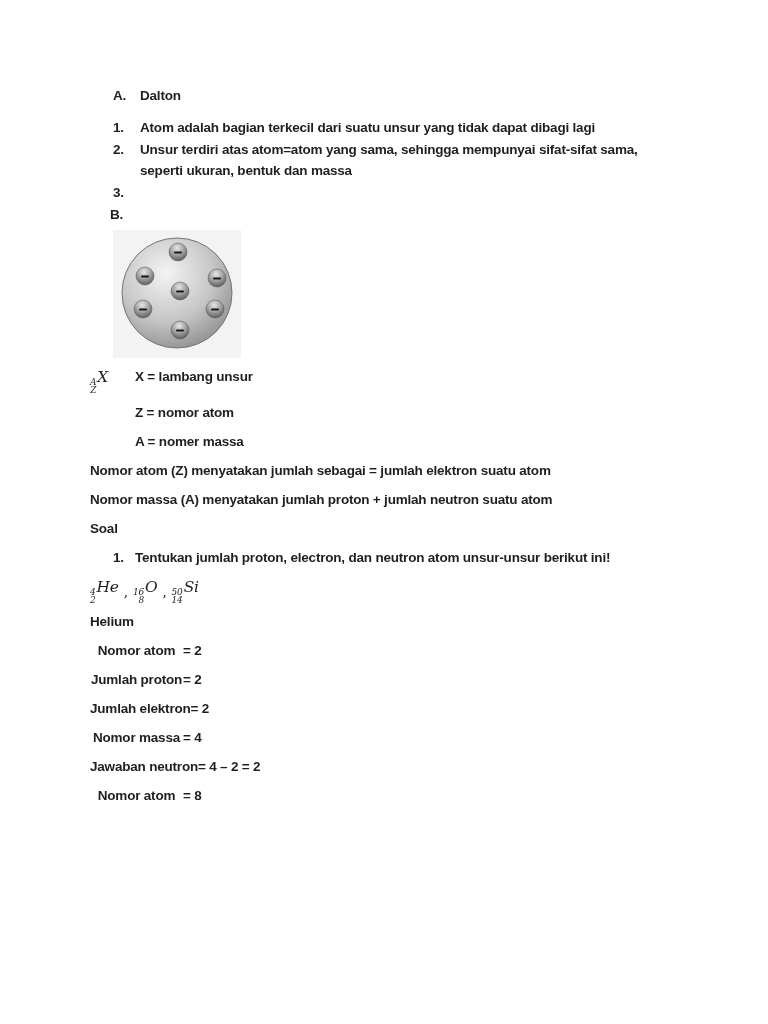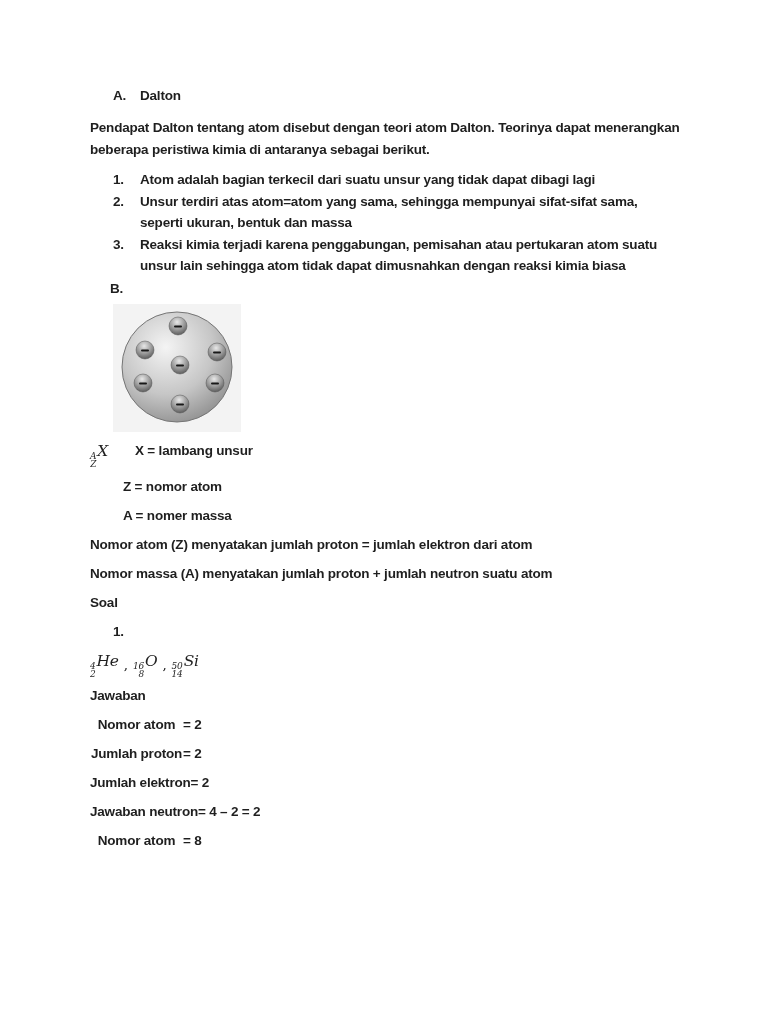--- a/index.html
+++ b/index.html
@@ -64,21 +64,21 @@
   }
   .nuclide .sym { font-size: 15.5px; }
   .notation-row {
     display: flex;
     align-items: flex-start;
     line-height: 20px;
     margin-bottom: 9px;
   }
   .notation-row .nuclide { width: 45px; flex: none; }
   .legend-line {
-    margin-left: 33px;
+    margin-left: 45px;
     line-height: 20px;
     margin-bottom: 9px;
   }
   .line {
     line-height: 20px;
     margin-bottom: 9px;
   }
   .soal-item {
     display: flex;
     margin-left: 23px;
@@ -105,34 +105,32 @@
 </head>
 <body>
 
 <div class="page">
 
   <div class="heading-row">
     <span class="num">A.</span>
     <span>Dalton</span>
   </div>
 
-  <p class="intro">Pendapat Dalton tentang atom disebut dengan teori atom Dalton. Teorinya dapat menerangkan beberapa peristiwa kimia di antaranya sebagai berikut.</p>
 
   <ul class="olist">
     <li class="li-row">
       <span class="li-num">1.</span>
       <span class="li-text">Atom adalah bagian terkecil dari suatu unsur yang tidak dapat dibagi lagi</span>
     </li>
     <li class="li-row">
       <span class="li-num">2.</span>
       <span class="li-text">Unsur terdiri atas atom=atom yang sama, sehingga mempunyai sifat-sifat sama, seperti ukuran, bentuk dan massa</span>
     </li>
     <li class="li-row">
       <span class="li-num">3.</span>
-      <span class="li-text">Reaksi kimia terjadi karena penggabungan, pemisahan atau pertukaran atom suatu unsur lain sehingga atom tidak dapat dimusnahkan dengan reaksi kimia biasa</span>
     </li>
   </ul>
 
   <div class="b-label">B.</div>
 
   <div class="figure">
     <svg width="128" height="128" viewBox="0 0 128 128">
       <defs>
         <radialGradient id="gBig" cx="40%" cy="32%" r="78%">
           <stop offset="0%" stop-color="#f4f4f4"></stop>
@@ -180,62 +178,67 @@
   <div class="notation-row">
     <span class="nuclide"><span class="stack">
           <span>A</span>
           <span>Z</span>
         </span><span class="sym">X</span></span>
     <span>X = lambang unsur</span>
   </div>
   <div class="legend-line">Z = nomor atom</div>
   <div class="legend-line">A = nomer massa</div>
 
-  <p class="line">Nomor atom (Z) menyatakan jumlah proton = jumlah elektron dari atom</p>
+  <p class="line">Nomor atom (Z) menyatakan jumlah sebagai = jumlah elektron suatu atom</p>
   <p class="line">Nomor massa (A) menyatakan jumlah proton + jumlah neutron suatu atom</p>
 
   <p class="line">Soal</p>
 
   <div class="soal-item">
     <span class="num">1.</span>
+    <span>Tentukan jumlah proton, electron, dan neutron atom unsur-unsur berikut ini!</span>
   </div>
 
   <div class="isotope-line">
     <span class="nuclide"><span class="stack">
           <span>4</span>
           <span>2</span>
         </span><span class="sym">He</span></span>
     <span class="sep">,</span>
     <span class="nuclide"><span class="stack">
           <span>16</span>
           <span>8</span>
         </span><span class="sym">O</span></span>
     <span class="sep">,</span>
     <span class="nuclide"><span class="stack">
           <span>50</span>
           <span>14</span>
         </span><span class="sym">Si</span></span>
   </div>
 
-  <p class="line">Jawaban</p>
+  <p class="line">Helium</p>
 
 
   <div class="answer-row">
     <span class="label">Nomor atom</span>
     <span class="value">= 2</span>
   </div>
   <div class="answer-row">
     <span class="label">Jumlah proton</span>
     <span class="value">= 2</span>
   </div>
   <div class="answer-row">
     <span class="label">Jumlah elektron</span>
     <span class="value">= 2</span>
   </div>
   <div class="answer-row">
+    <span class="label">Nomor massa</span>
+    <span class="value">= 4</span>
+  </div>
+  <div class="answer-row">
     <span class="label">Jawaban neutron</span>
     <span class="value">= 4 – 2 = 2</span>
   </div>
 
 
   <div class="answer-row">
     <span class="label">Nomor atom</span>
     <span class="value">= 8</span>
   </div>
 

